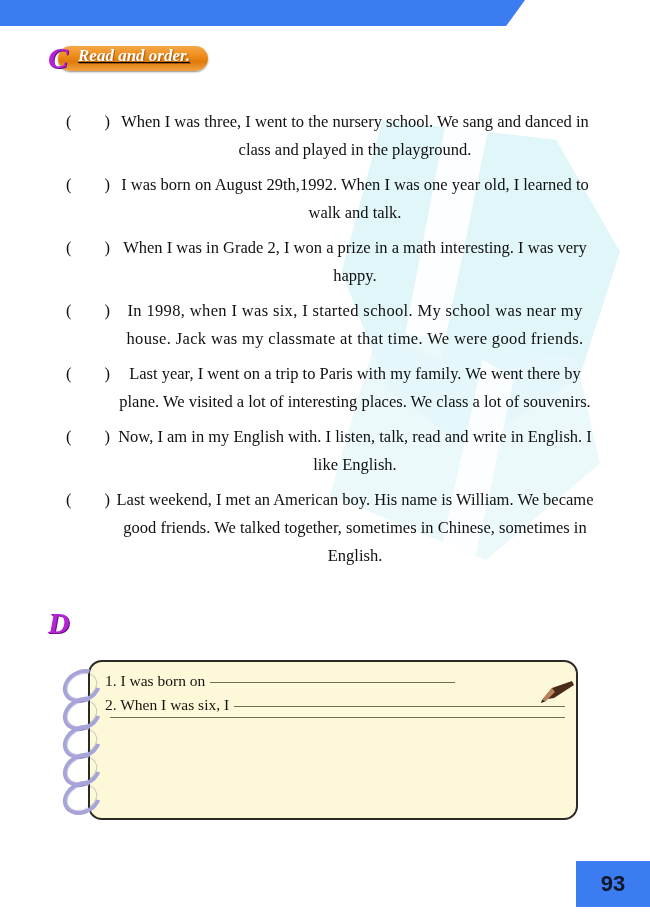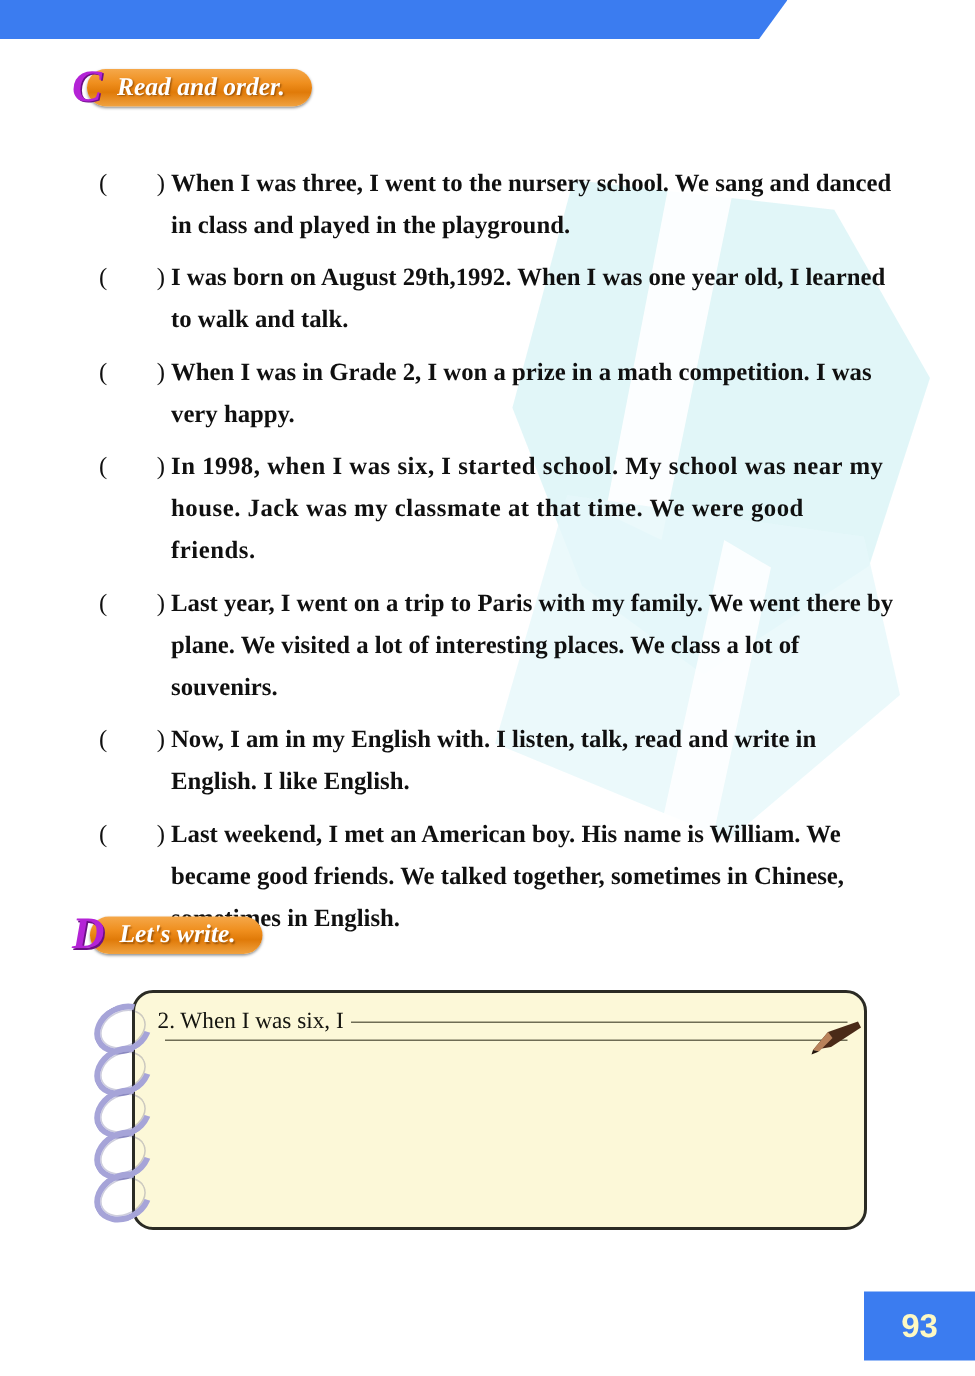--- a/index.html
+++ b/index.html
@@ -99,22 +99,22 @@
     letter-spacing: -1px;
   }
   .sec-pill {
     position: relative;
     z-index: 4;
     height: 25px;
     border-radius: 13px;
     background: linear-gradient(to bottom, #f5a84a 0%, #ef8e1d 38%, #e07a08 62%, #f0a240 100%);
     box-shadow: 0 1px 2px rgba(0,0,0,.45);
     display: flex;
-    align-items: center;
     padding: 0 18px 0 20px;
+    text-decoration: underline;
   }
   .sec-pill span {
     font-family: "Liberation Serif", serif;
     font-weight: bold;
     font-style: italic;
     font-size: 17px;
     color: #ffffff;
     white-space: nowrap;
     text-shadow: 1px 1px 1px rgba(120,60,0,.6);
   }
@@ -140,22 +140,21 @@
     font-size: 16.5px;
     line-height: 28px;
     color: #101010;
     white-space: pre;
   }
   .sent {
     flex: 1 1 auto;
     font-size: 16.5px;
     line-height: 28px;
     color: #101010;
-    text-align: left;
-    font-weight: bold;
+    text-align: center;
   }
   .sent.wide { letter-spacing: .35px; }
 
   
   .notebook {
     position: absolute;
     left: 88px;
     top: 660px;
     width: 490px;
     height: 160px;
@@ -232,21 +231,21 @@
     background: #3b7cf0;
     display: flex;
     align-items: center;
     justify-content: center;
     z-index: 3;
   }
   .page-num span {
     font-family: "Liberation Sans", sans-serif;
     font-weight: bold;
     font-size: 22px;
-    color: #fef9c3;
+    color: #0f172a;
   }
 </style>
 </head>
 <body>
 
 <div id="page">
 
   <div class="banner"></div>
 
   <div class="watermark wm-a"></div>
@@ -268,21 +267,21 @@
       <div class="sent">When I was three, I went to the nursery school. We sang and danced in class and played in the playground.</div>
     </div>
 
     <div class="order-item">
       <div class="paren">(        )</div>
       <div class="sent">I was born on August 29th,1992. When I was one year old, I learned to walk and talk.</div>
     </div>
 
     <div class="order-item">
       <div class="paren">(        )</div>
-      <div class="sent">When I was in Grade 2, I won a prize in a math competition. I was very happy.</div>
+      <div class="sent">When I was in Grade 2, I won a prize in a math interesting. I was very happy.</div>
     </div>
 
     <div class="order-item">
       <div class="paren">(        )</div>
       <div class="sent wide">In 1998, when I was six, I started school. My school was near my house. Jack was my classmate at that time. We were good friends.</div>
     </div>
 
     <div class="order-item">
       <div class="paren">(        )</div>
       <div class="sent">Last year, I went on a trip to Paris with my family. We went there by plane. We visited a lot of interesting places. We class a lot of souvenirs.</div>
@@ -295,37 +294,38 @@
 
     <div class="order-item">
       <div class="paren">(        )</div>
       <div class="sent">Last weekend, I met an American boy. His name is William. We became good friends. We talked together, sometimes in Chinese, sometimes in English.</div>
     </div>
 
   </div>
 
   <div class="section-head" id="head-d">
     <div class="sec-letter">D</div>
-    <div class="sec-pill">
-      <span>Let's write.</span>
-    </div>
   </div>
 
   <div class="notebook"></div>
 
   <div class="rings">
     <div class="ring" style="top:2px;"></div>
     <div class="ring" style="top:30px;"></div>
     <div class="ring" style="top:58px;"></div>
     <div class="ring" style="top:86px;"></div>
     <div class="ring" style="top:114px;"></div>
   </div>
 
   <div class="write-lines">
 
+    <div class="write-line">
+      <span class="wl-text">1. I was born on</span>
+      <span class="wl-rule short"></span>
+    </div>
 
     <div class="write-line">
       <span class="wl-text">2. When I was six, I</span>
       <span class="wl-rule"></span>
     </div>
 
     <div class="write-line">
       <span class="wl-rule"></span>
     </div>
 

